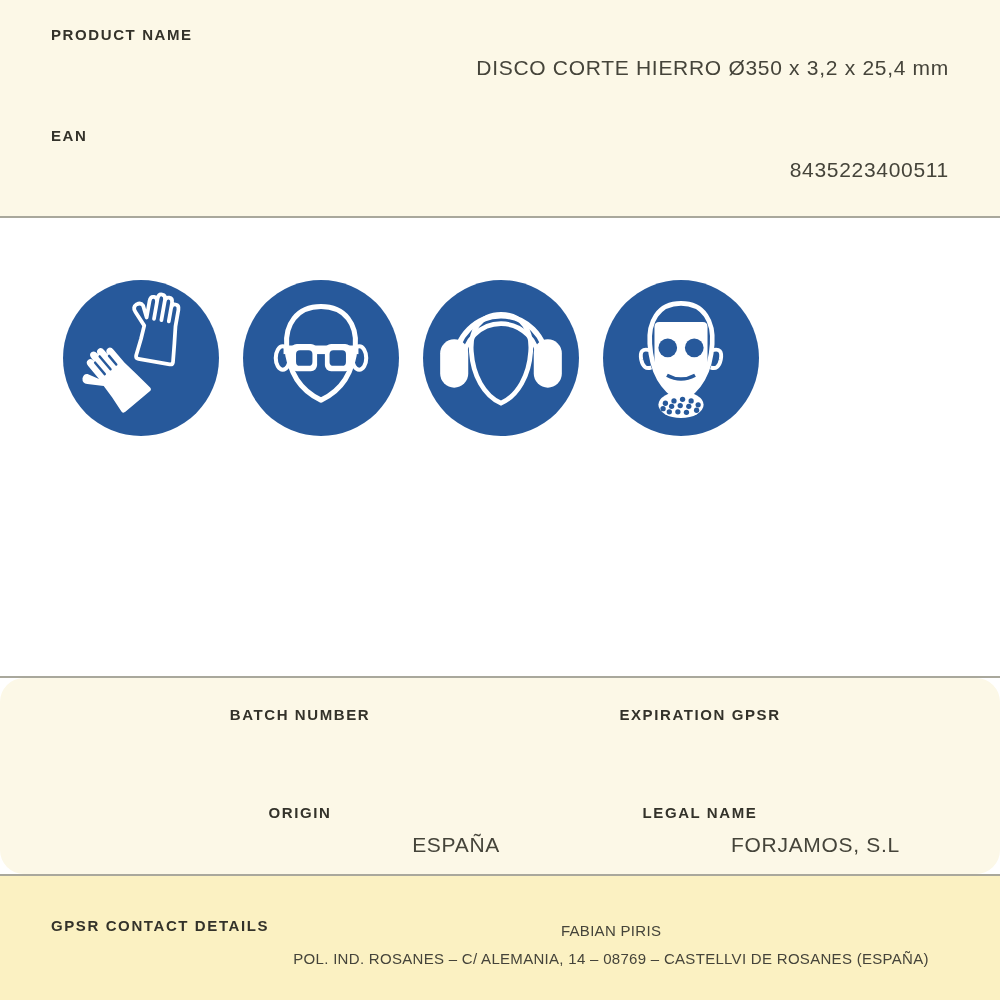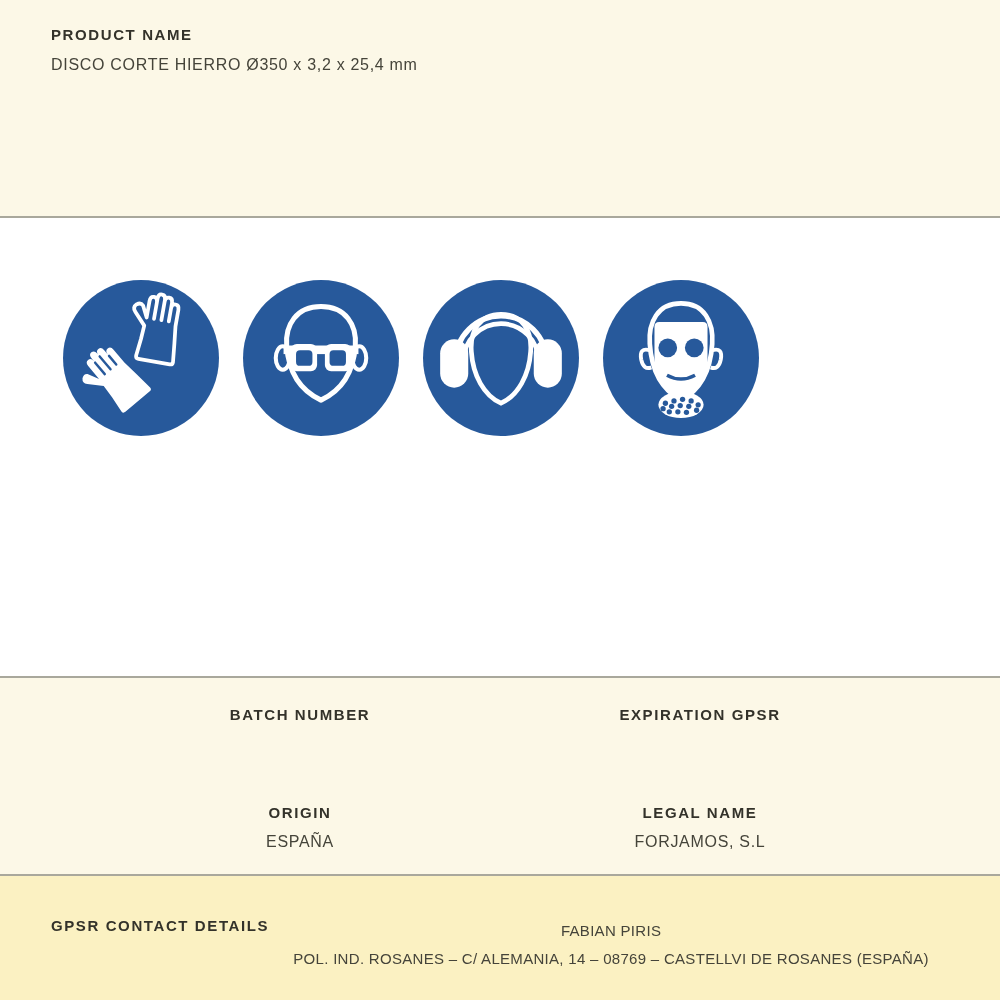--- a/index.html
+++ b/index.html
@@ -11,57 +11,61 @@
   .page{width:1000px;height:1000px;overflow:hidden;display:flex;flex-direction:column;}
   .divider{height:2px;background:var(--divider);flex:0 0 auto;}
 
   
   .sec-info{height:216px;box-sizing:border-box;background:var(--bg-cream);padding:26px 51px 0 51px;flex:0 0 auto;}
   .label{
     font-weight:bold;font-size:15px;letter-spacing:1.6px;
     color:var(--text-label);line-height:1.15;
   }
   .value{
-    font-size:16px;letter-spacing:0.7px;color:var(--text-value);
-    margin-top:13px;line-height:1.15;
+    font-size:21px;letter-spacing:0.7px;color:var(--text-value);
+    margin-top:13px;line-height:1.15;text-align:right;
   }
   .field-ean{margin-top:47px;}
 
   
   .sec-icons{height:458px;box-sizing:border-box;background:#ffffff;padding:62px 0 0 63px;flex:0 0 auto;}
   .icons-row{display:flex;gap:24px;}
   .picto{width:156px;height:156px;display:block;}
   .picto .bg{fill:var(--icon-blue);}
   .picto .wf{fill:#ffffff;}
   .picto .ws{fill:none;stroke:#ffffff;}
   .picto .bf{fill:var(--icon-blue);}
   .picto .bs{fill:none;stroke:var(--icon-blue);}
 
   
-  .sec-details{height:196px;box-sizing:border-box;background:var(--bg-cream);padding:28px 100px 0 100px;flex:0 0 auto;}
+  .sec-details{height:196px;box-sizing:border-box;background:var(--bg-cream);padding:28px 100px 0 100px;flex:0 0 auto;border-radius:24px;}
   .detail-grid{display:grid;grid-template-columns:1fr 1fr;text-align:center;}
   .detail-grid .cell .value{margin-top:11px;}
   .detail-row2{margin-top:70px;}
 
   
   .sec-contact{height:156px;box-sizing:border-box;background:var(--bg-yellow);padding:41px 47px 0 51px;flex:0 0 auto;}
   .contact-flex{display:flex;align-items:flex-start;}
   .gpsr-label{flex:0 0 auto;}
   .contact-lines{flex:1 1 auto;text-align:right;font-size:15px;letter-spacing:0.3px;color:var(--text-value);}
   .contact-lines div{line-height:27.5px;white-space:nowrap;text-align:center;}
 </style>
 </head>
 <body>
 
 <div class="page">
 
   <section class="sec-info">
     <div class="field">
       <div class="label">PRODUCT NAME</div>
       <div class="value">DISCO CORTE HIERRO Ø350 x 3,2 x 25,4 mm</div>
+    </div>
+    <div class="field field-ean">
+      <div class="label">EAN</div>
+      <div class="value">8435223400511</div>
     </div>
   </section>
 
   <div class="divider"></div>
 
   <section class="sec-icons">
     <div class="icons-row">
 
       <svg class="picto" viewBox="0 0 100 100">
         <circle class="bg" cx="50" cy="50" r="50"></circle>

